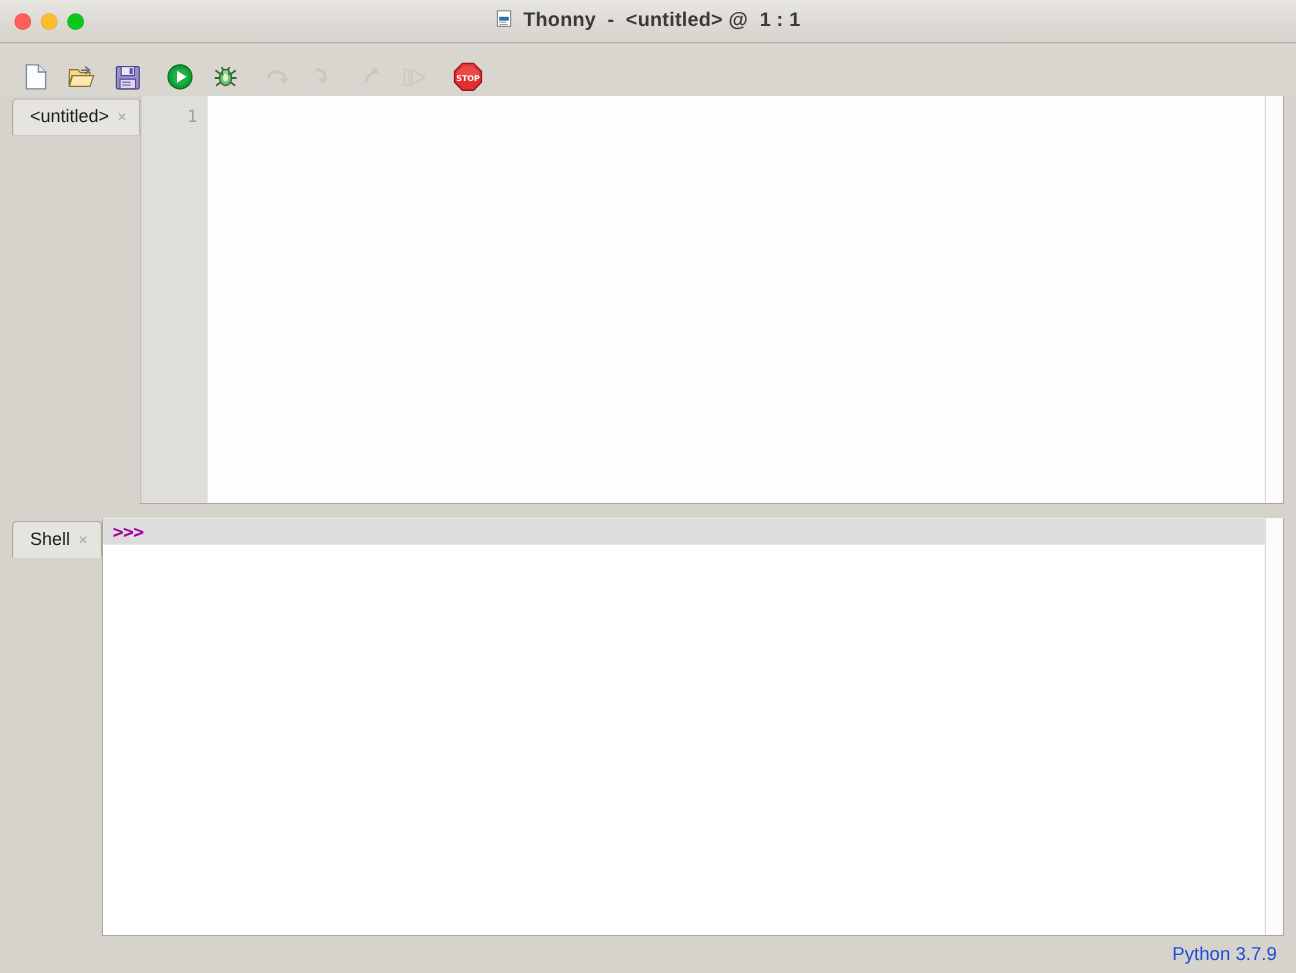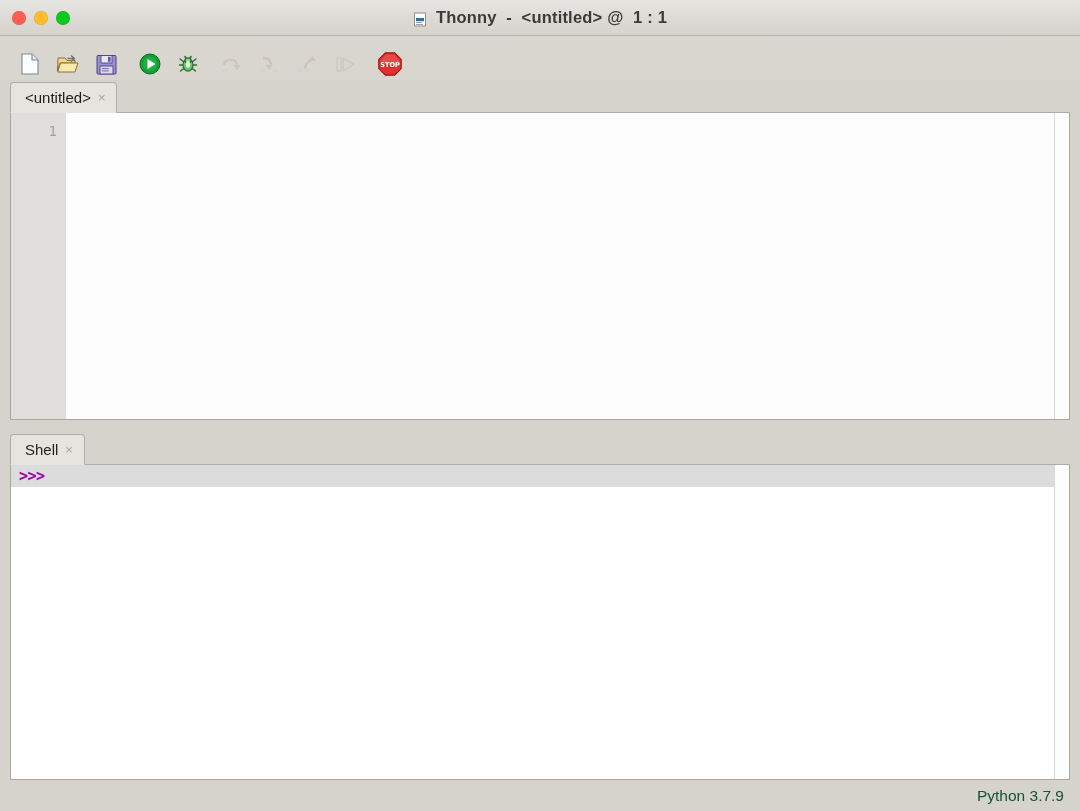--- a/index.html
+++ b/index.html
@@ -45,21 +45,21 @@
   .light {
     width: 14px; height: 14px; border-radius: 50%;
     display: block;
   }
   .light.close  { background: #ff5e57; box-shadow: inset 0 0 0 0.5px rgba(0,0,0,.12); }
   .light.min    { background: #ffbd2e; box-shadow: inset 0 0 0 0.5px rgba(0,0,0,.12); }
   .light.max    { background: #0ac91c; box-shadow: inset 0 0 0 0.5px rgba(0,0,0,.12); }
 
   .title-wrap {
     display: flex;
-    align-items: flex-end;
+    align-items: flex-start;
     gap: 8px;
   }
   .title-icon {
     width: 15px; height: 15px;
     position: relative;
     display: block;
   }
   .title-text {
     font-size: 16.5px;
     font-weight: bold;
@@ -93,21 +93,21 @@
     flex: 1 1 auto;
     display: flex;
     flex-direction: column;
     padding: 0 10px;
     gap: 0;
     min-height: 0;
   }
 
   .panel {
     display: flex;
-    flex-direction: column;
+    flex-direction: row;
     min-height: 0;
   }
   .panel.editor { height: 340px; flex: 0 0 340px; }
   .panel.shell  { flex: 1 1 auto; margin-top: 12px; justify-content: flex-end; }
 
   .tabrow {
     height: 33px;
     flex: 0 0 33px;
     display: flex;
     align-items: flex-end;
@@ -236,21 +236,21 @@
     flex: 0 0 31px;
     height: 31px;
     background: #d6d3cc;
     display: flex;
     align-items: center;
     justify-content: flex-end;
     padding-right: 16px;
   }
   .status-text {
     font-size: 15.5px;
-    color: #14532d;
+    color: #1d4ed8;
   }
 </style>
 </head>
 <body>
 
 <div class="window">
 
   <div class="titlebar">
     <div class="traffic">
       <span class="light close"></span>

